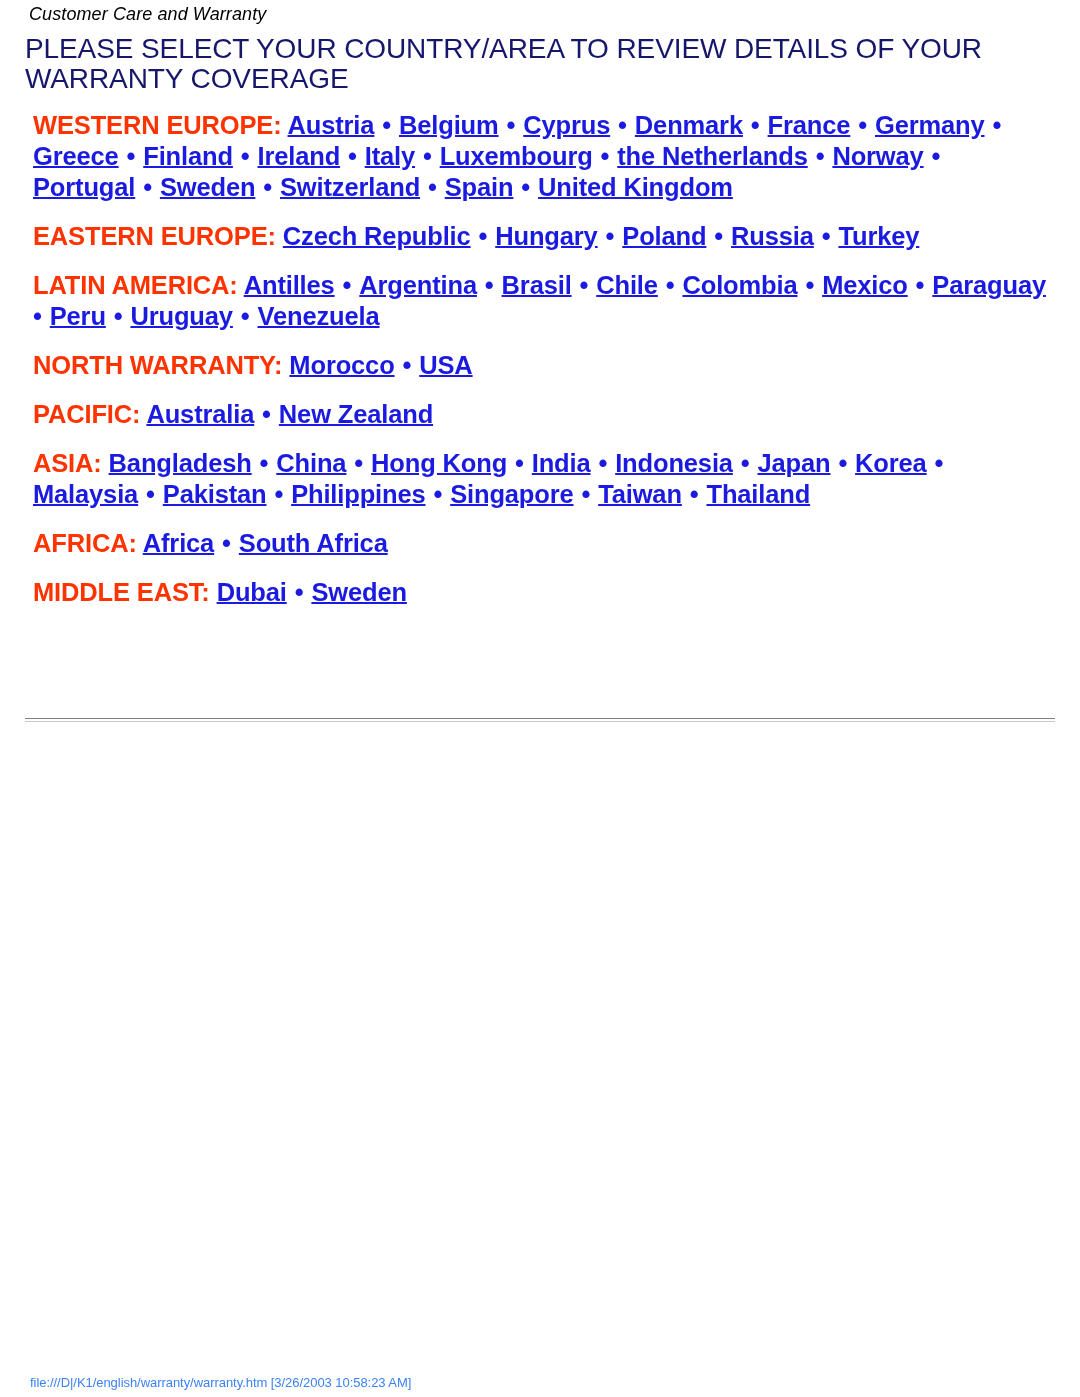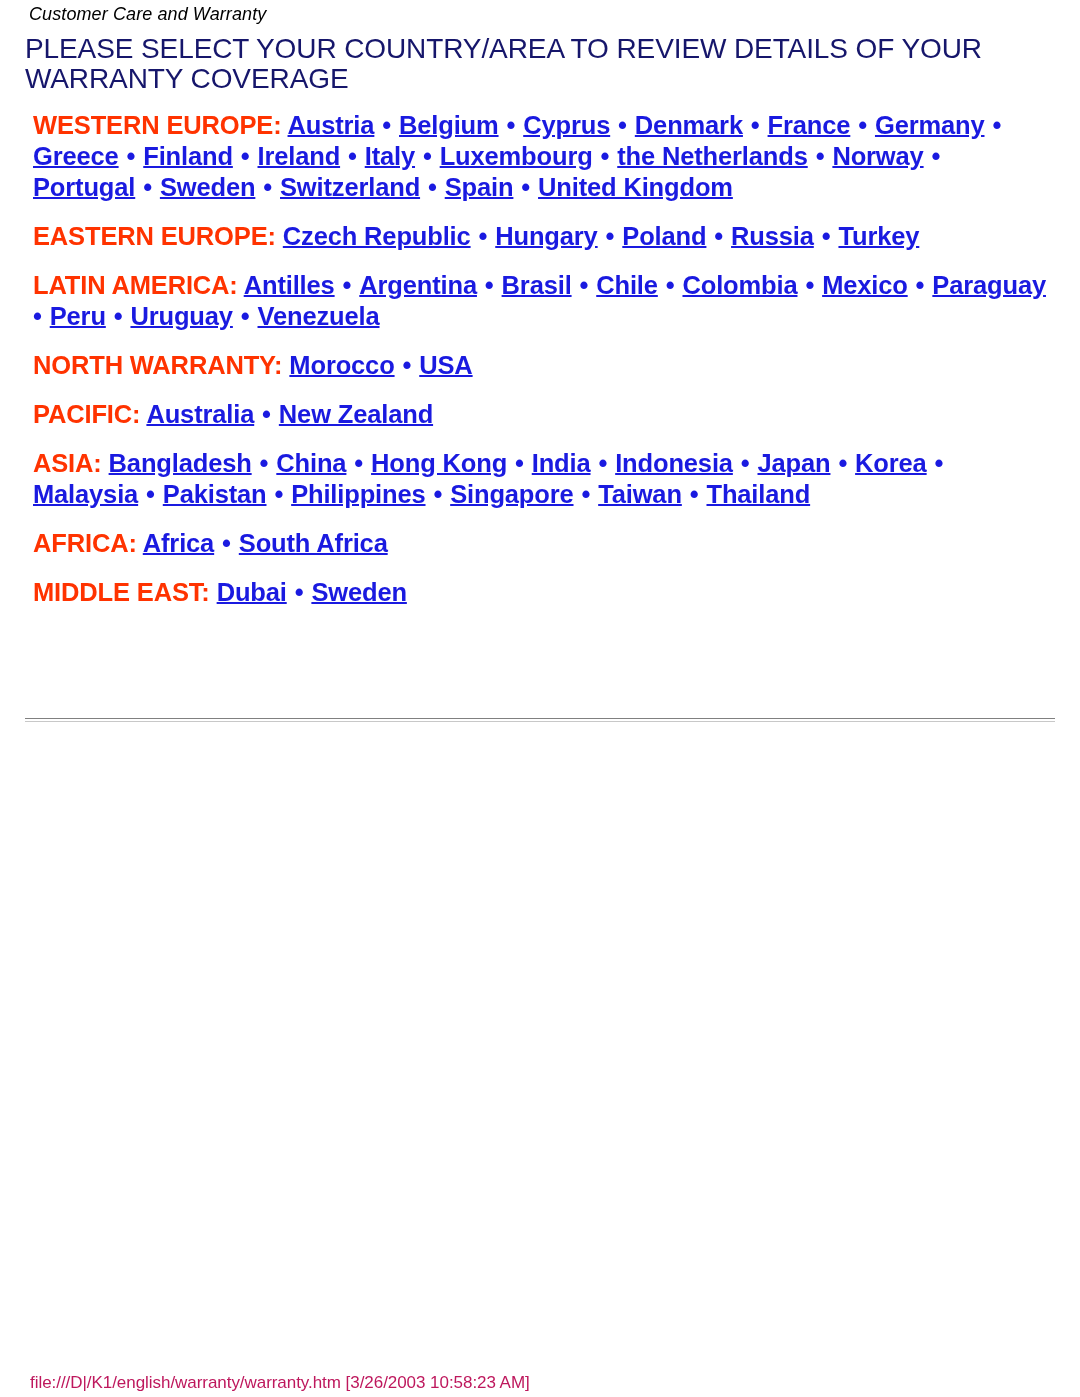--- a/index.html
+++ b/index.html
@@ -101,23 +101,23 @@
     padding: 0;
     margin: 0;
     background: transparent;
   }
 
   
   .page-footer {
     position: absolute;
     left: 30px;
     top: 1375px;
-    font-size: 17px;
+    font-size: 13px;
     line-height: 16px;
-    color: #be185d;
+    color: #3b82f6;
     letter-spacing: -0.05px;
     white-space: nowrap;
   }
 </style>
 </head>
 <body>
 
 <div class="page-header">Customer Care and Warranty</div>
 
 <div class="content">

